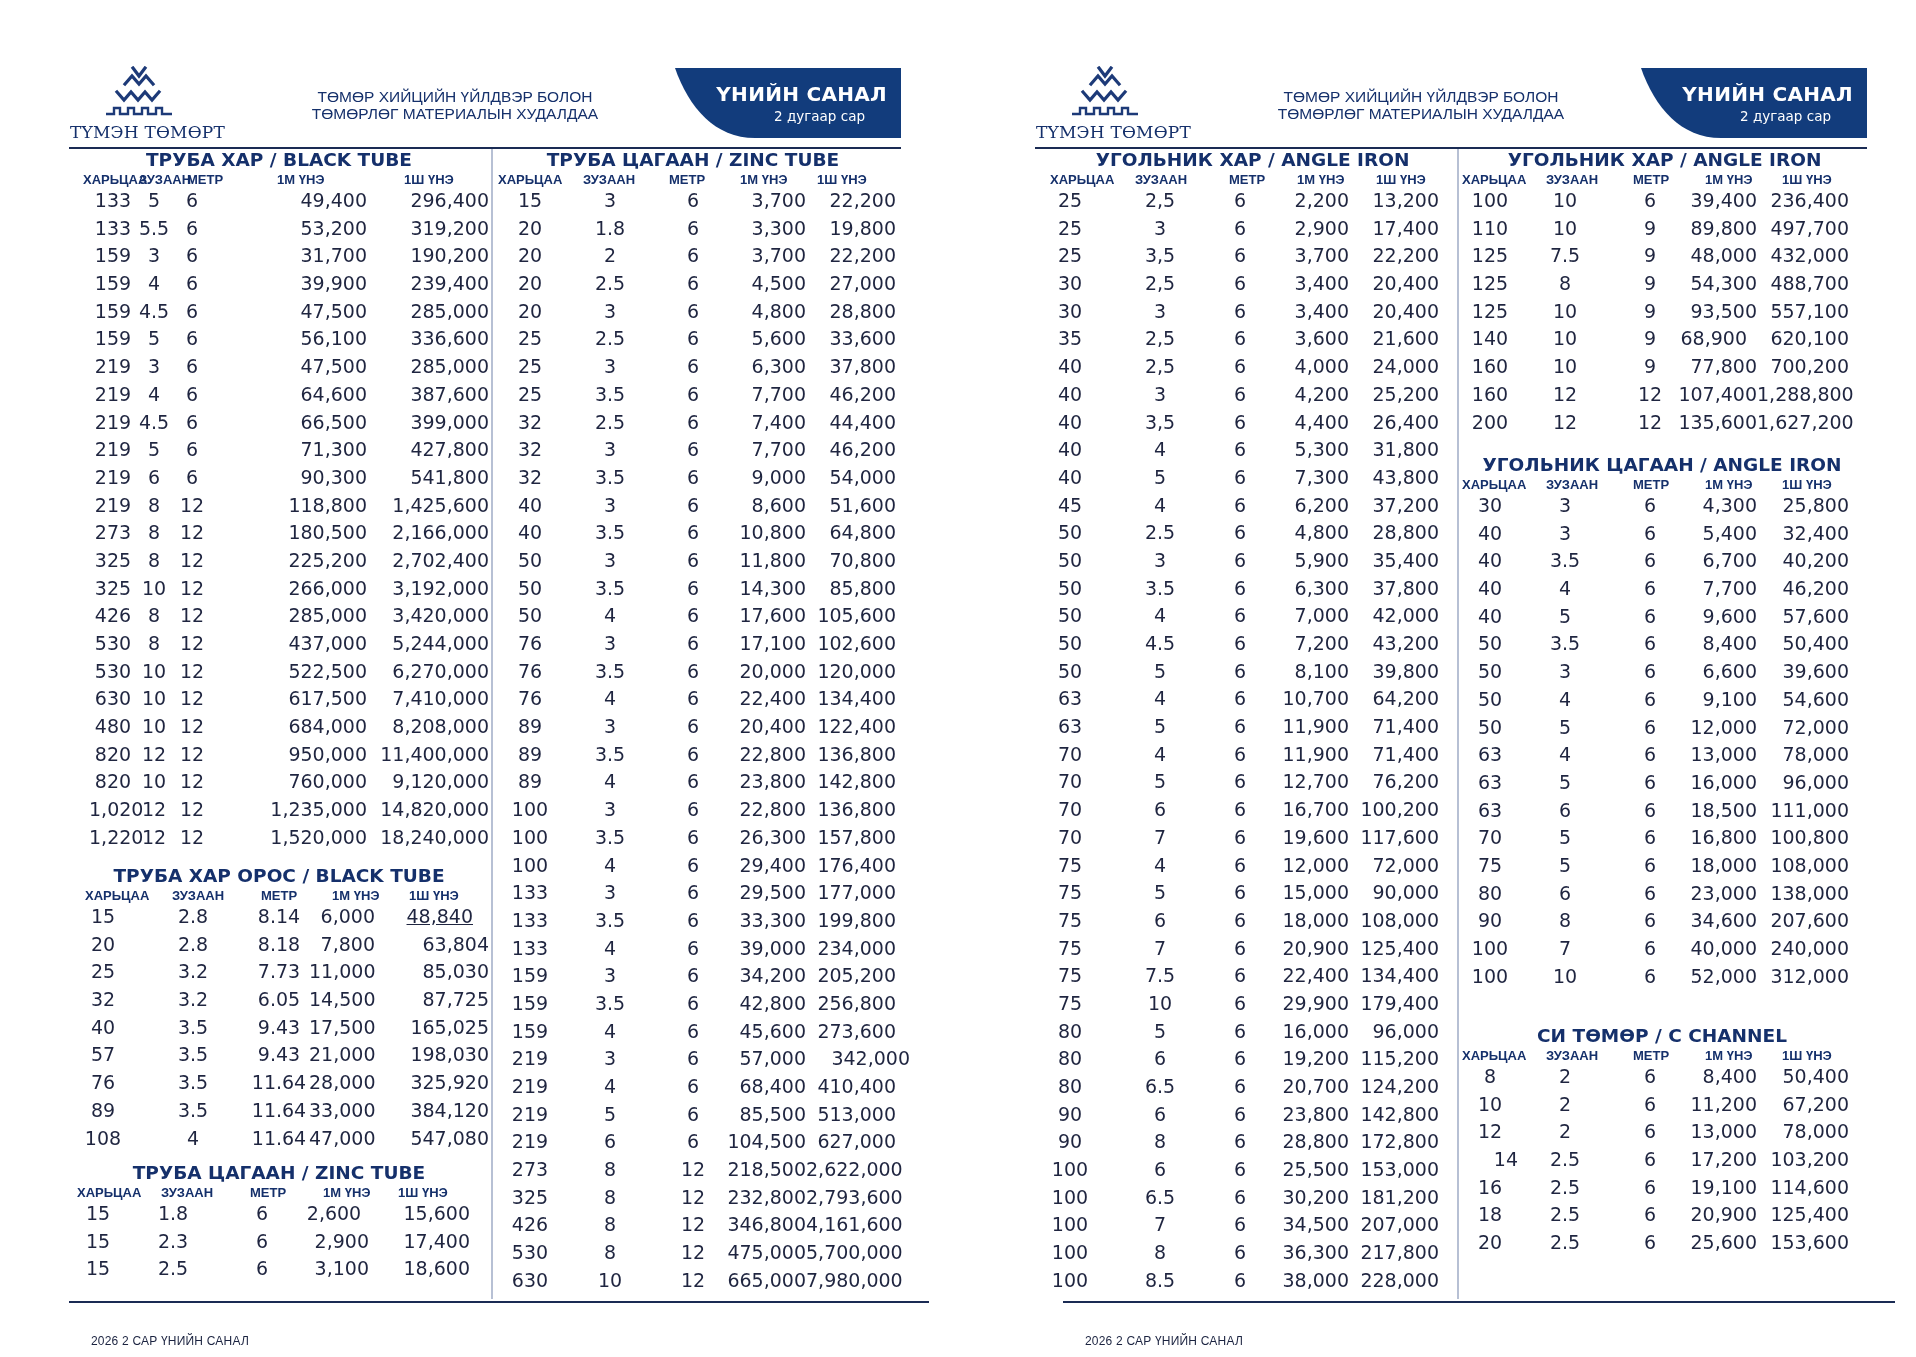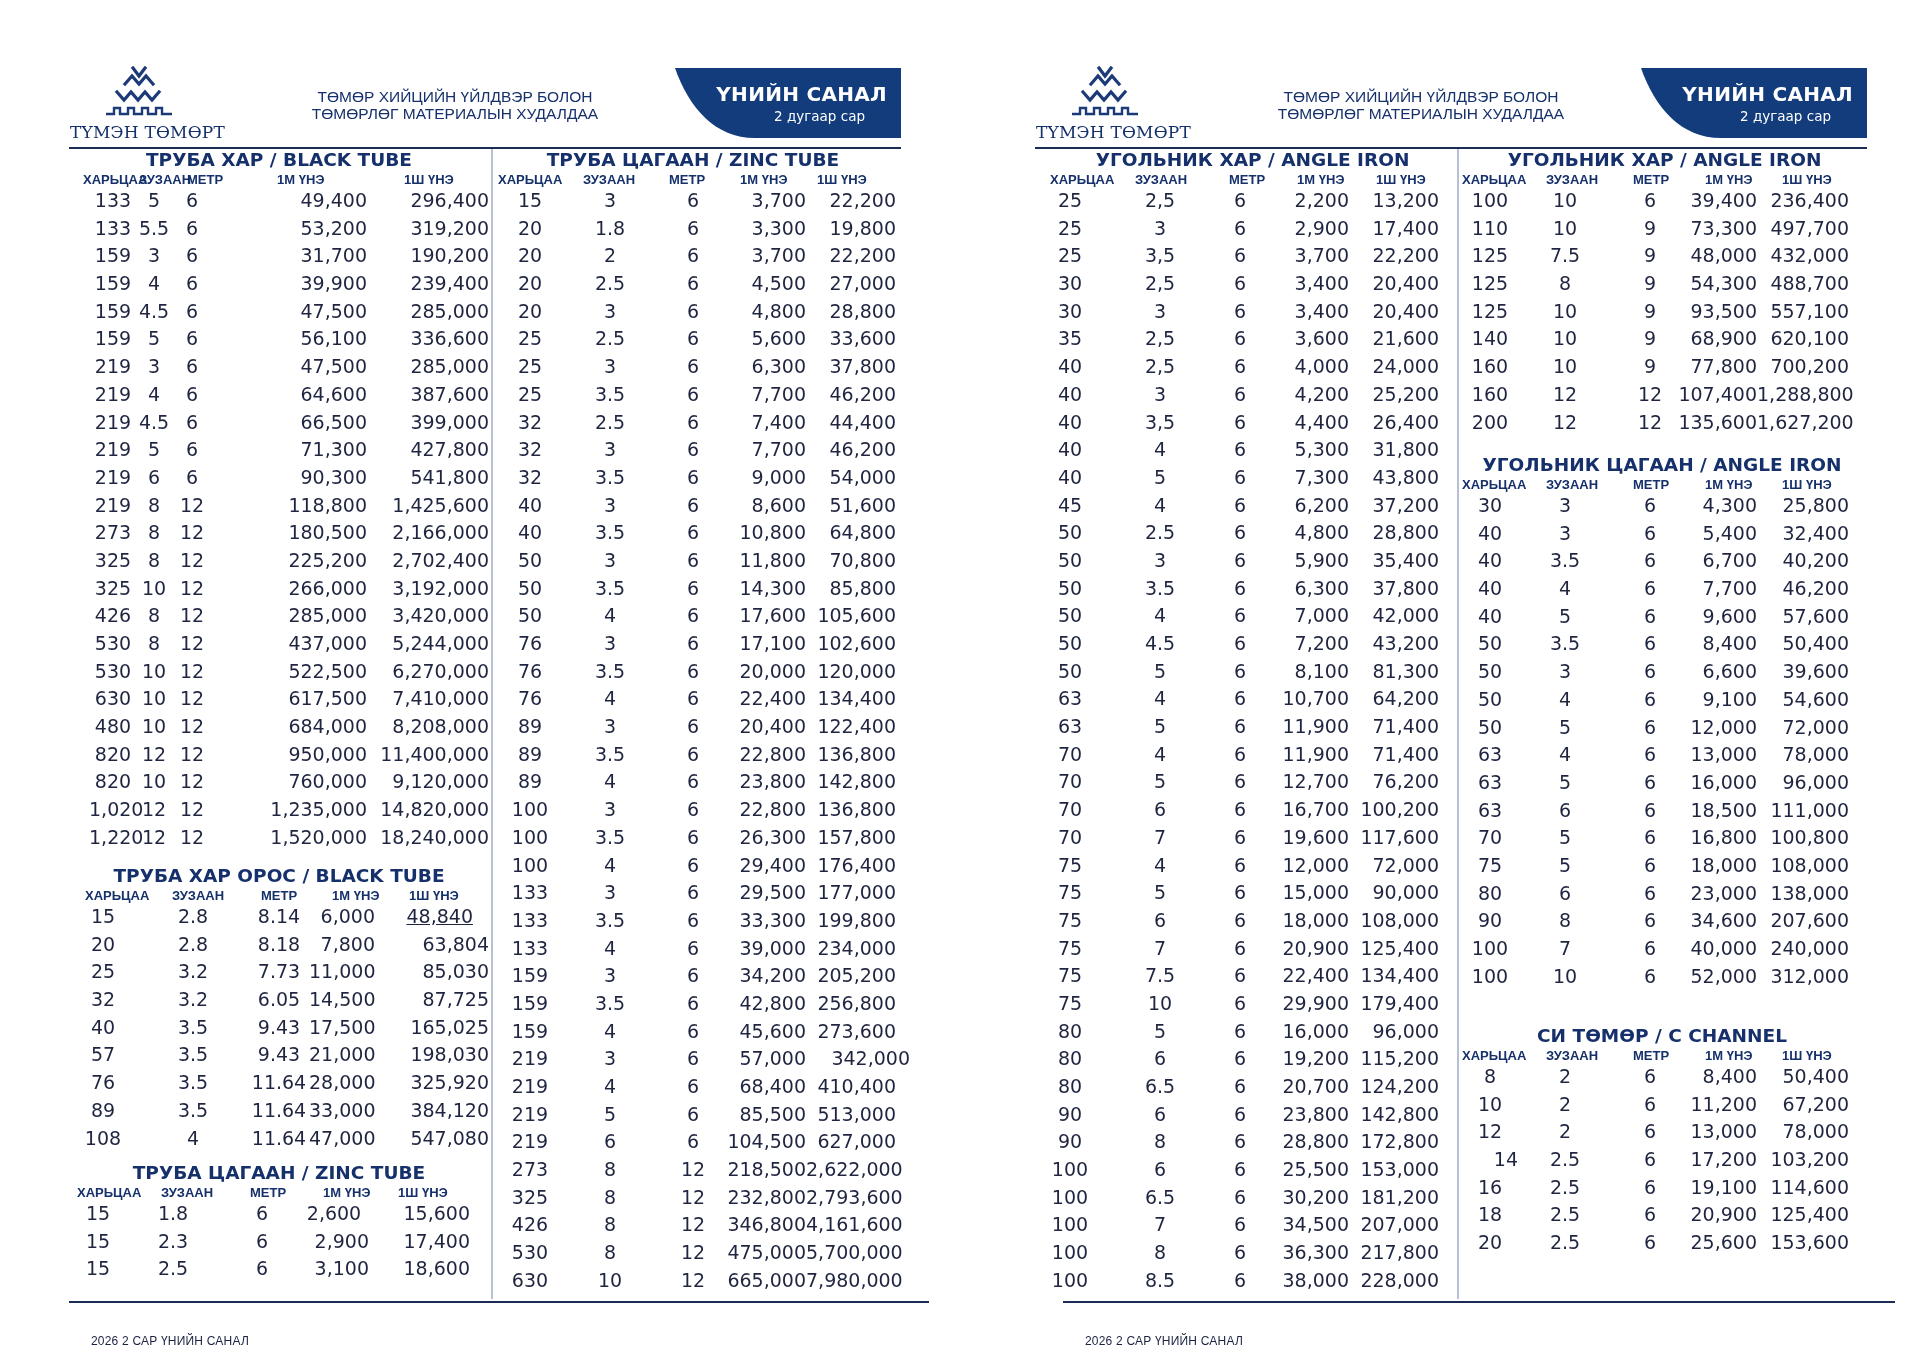--- a/index.html
+++ b/index.html
@@ -805,21 +805,21 @@
           <span class="td c" style="left: 80px; width: 60px;">4.5</span>
           <span class="td c" style="left: 170px; width: 40px;">6</span>
           <span class="td r" style="left: 210px; width: 89px;">7,200</span>
           <span class="td r" style="left: 299px; width: 90px;">43,200</span>
         </div>
         <div class="row">
           <span class="td c" style="left: -10px; width: 60px;">50</span>
           <span class="td c" style="left: 80px; width: 60px;">5</span>
           <span class="td c" style="left: 170px; width: 40px;">6</span>
           <span class="td r" style="left: 210px; width: 89px;">8,100</span>
-          <span class="td r" style="left: 299px; width: 90px;">81,300</span>
+          <span class="td r" style="left: 299px; width: 90px;">39,800</span>
         </div>
         <div class="row">
           <span class="td c" style="left: -10px; width: 60px;">63</span>
           <span class="td c" style="left: 80px; width: 60px;">4</span>
           <span class="td c" style="left: 170px; width: 40px;">6</span>
           <span class="td r" style="left: 210px; width: 89px;">10,700</span>
           <span class="td r" style="left: 299px; width: 90px;">64,200</span>
         </div>
         <div class="row">
           <span class="td c" style="left: -10px; width: 60px;">63</span>
@@ -985,21 +985,21 @@
           <span class="td c" style="left: 0px; width: 56px;">100</span>
           <span class="td c" style="left: 75px; width: 56px;">10</span>
           <span class="td c" style="left: 166px; width: 44px;">6</span>
           <span class="td r" style="left: 205px; width: 90px;">39,400</span>
           <span class="td r" style="left: 295px; width: 92px;">236,400</span>
         </div>
         <div class="row">
           <span class="td c" style="left: 0px; width: 56px;">110</span>
           <span class="td c" style="left: 75px; width: 56px;">10</span>
           <span class="td c" style="left: 166px; width: 44px;">9</span>
-          <span class="td r" style="left: 205px; width: 90px;">73,300</span>
+          <span class="td r" style="left: 205px; width: 90px;">89,800</span>
           <span class="td r" style="left: 295px; width: 92px;">497,700</span>
         </div>
         <div class="row">
           <span class="td c" style="left: 0px; width: 56px;">125</span>
           <span class="td c" style="left: 75px; width: 56px;">7.5</span>
           <span class="td c" style="left: 166px; width: 44px;">9</span>
           <span class="td r" style="left: 205px; width: 90px;">48,000</span>
           <span class="td r" style="left: 295px; width: 92px;">432,000</span>
         </div>
         <div class="row">
@@ -1013,21 +1013,21 @@
           <span class="td c" style="left: 0px; width: 56px;">125</span>
           <span class="td c" style="left: 75px; width: 56px;">10</span>
           <span class="td c" style="left: 166px; width: 44px;">9</span>
           <span class="td r" style="left: 205px; width: 90px;">93,500</span>
           <span class="td r" style="left: 295px; width: 92px;">557,100</span>
         </div>
         <div class="row">
           <span class="td c" style="left: 0px; width: 56px;">140</span>
           <span class="td c" style="left: 75px; width: 56px;">10</span>
           <span class="td c" style="left: 166px; width: 44px;">9</span>
-          <span class="td r" style="left: 205px; width: 90px; text-align: right;">68,900</span>
+          <span class="td r" style="left: 195px; width: 90px; text-align: right;">68,900</span>
           <span class="td r" style="left: 295px; width: 92px;">620,100</span>
         </div>
         <div class="row">
           <span class="td c" style="left: 0px; width: 56px;">160</span>
           <span class="td c" style="left: 75px; width: 56px;">10</span>
           <span class="td c" style="left: 166px; width: 44px;">9</span>
           <span class="td r" style="left: 205px; width: 90px;">77,800</span>
           <span class="td r" style="left: 295px; width: 92px;">700,200</span>
         </div>
         <div class="row">

